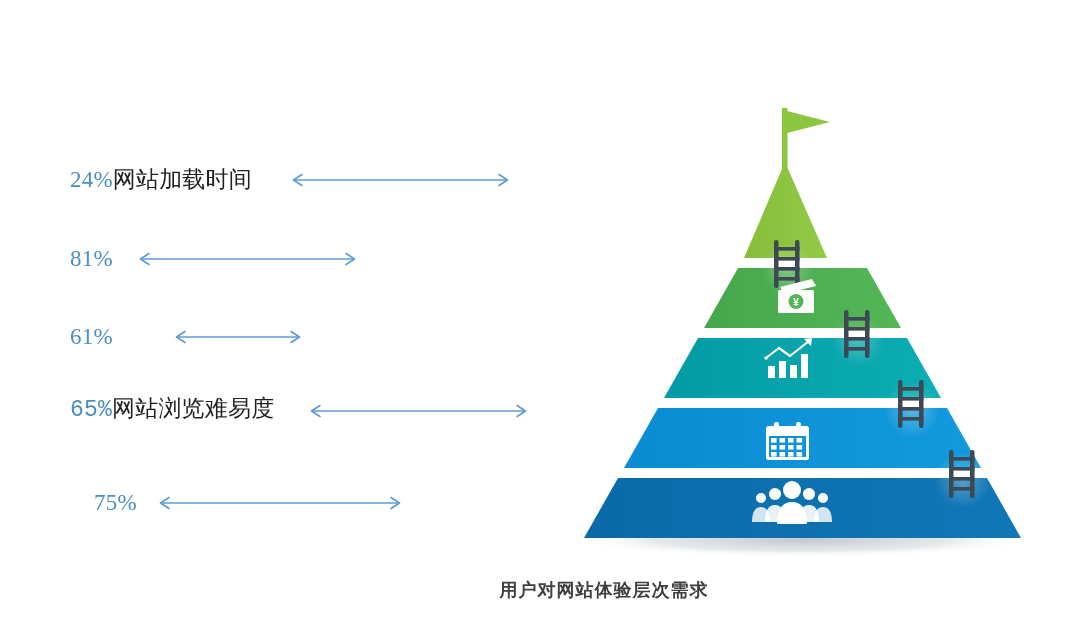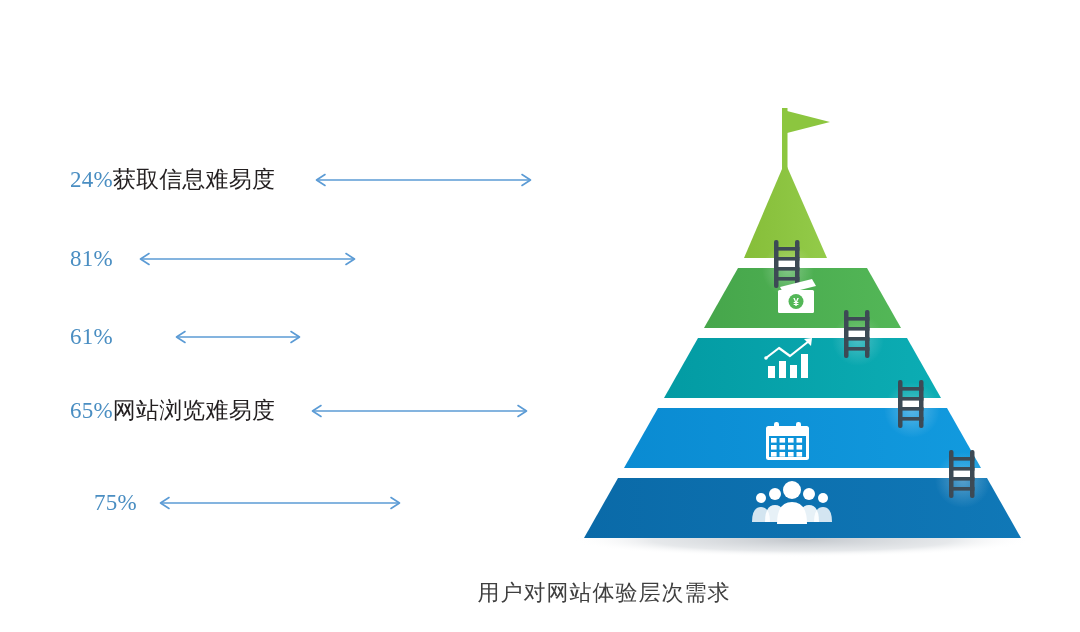--- a/index.html
+++ b/index.html
@@ -61,33 +61,34 @@
   #caption {
     position: absolute;
     left: 0;
     top: 578px;
     width: 1080px;
     text-align: center;
   }
   #caption .cap-text {
     display: inline-block;
     margin-left: 128px;
-    font-size: 22px;
+    font-size: 18px;
     color: #3f3f3f;
     letter-spacing: 1px;
+    font-weight: bold;
   }
 </style>
 </head>
 <body>
 
 <div id="stage">
 
   <div class="label-row" style="left:70px; top:168px;">
     <span class="row-text pct">24%</span>
-    <span class="row-text desc">获取信息难易度</span>
+    <span class="row-text desc">网站加载时间</span>
     <span class="arrow-wrap" style="margin-left:36px;">
       <svg width="225" height="18" viewBox="0 0 225 18">
         <line x1="7" y1="9" x2="218" y2="9" stroke="#5b9bd5" stroke-width="1.6"></line>
         <polyline points="14,3.5 5.5,9 14,14.5" fill="none" stroke="#5b9bd5" stroke-width="1.6" stroke-linecap="round" stroke-linejoin="round"></polyline>
         <polyline points="211,3.5 219.5,9 211,14.5" fill="none" stroke="#5b9bd5" stroke-width="1.6" stroke-linecap="round" stroke-linejoin="round"></polyline>
       </svg>
     </span>
   </div>
 
   <div class="label-row" style="left:70px; top:247px;">
@@ -105,21 +106,21 @@
     <span class="row-text pct">61%</span>
     <span class="arrow-wrap" style="margin-left:20px;">
       <svg width="134" height="18" viewBox="0 0 134 18">
         <line x1="7" y1="9" x2="127" y2="9" stroke="#5b9bd5" stroke-width="1.6"></line>
         <polyline points="14,3.5 5.5,9 14,14.5" fill="none" stroke="#5b9bd5" stroke-width="1.6" stroke-linecap="round" stroke-linejoin="round"></polyline>
         <polyline points="120,3.5 128.5,9 120,14.5" fill="none" stroke="#5b9bd5" stroke-width="1.6" stroke-linecap="round" stroke-linejoin="round"></polyline>
       </svg>
     </span>
   </div>
 
-  <div class="label-row" style="left:70px; top:399px;">
+  <div class="label-row" style="left:70px; top:399px;font-family:Liberation Mono, monospace;">
     <span class="row-text pct">65%</span>
     <span class="row-text desc">网站浏览难易度</span>
     <span class="arrow-wrap" style="margin-left:32px;">
       <svg width="225" height="18" viewBox="0 0 225 18">
         <line x1="7" y1="9" x2="218" y2="9" stroke="#5b9bd5" stroke-width="1.6"></line>
         <polyline points="14,3.5 5.5,9 14,14.5" fill="none" stroke="#5b9bd5" stroke-width="1.6" stroke-linecap="round" stroke-linejoin="round"></polyline>
         <polyline points="211,3.5 219.5,9 211,14.5" fill="none" stroke="#5b9bd5" stroke-width="1.6" stroke-linecap="round" stroke-linejoin="round"></polyline>
       </svg>
     </span>
   </div>

